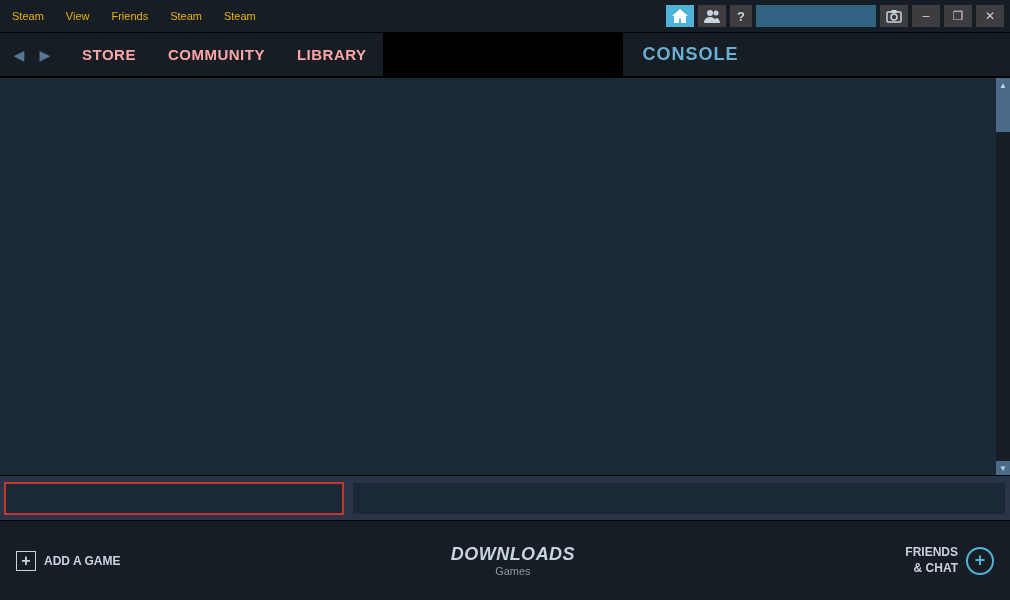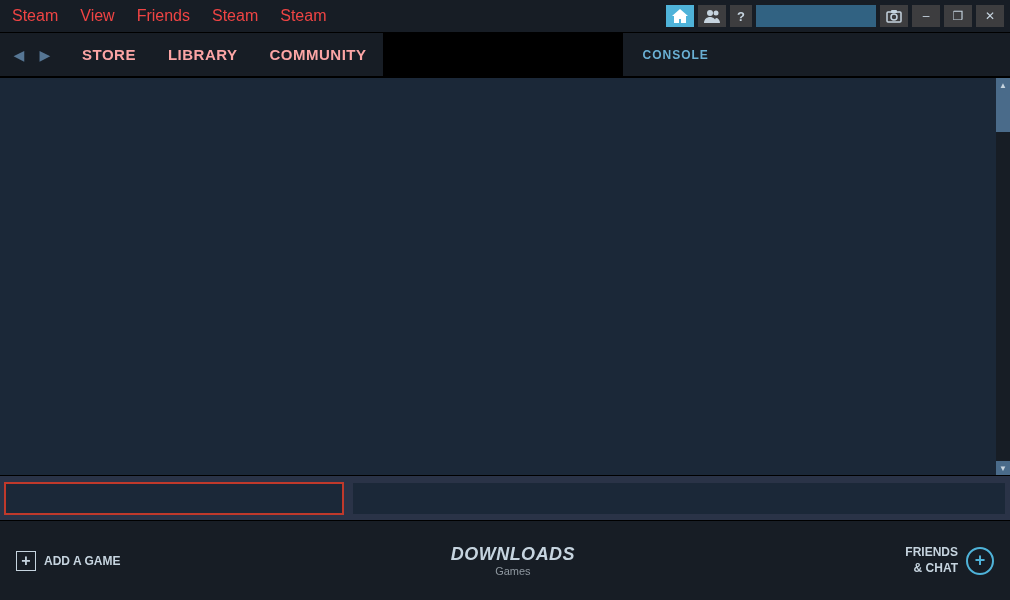--- a/index.html
+++ b/index.html
@@ -21,22 +21,22 @@
       justify-content: space-between;
       padding: 0 6px;
       border-bottom: 1px solid #000;
     }
     #titlebar-left {
       display: flex;
       align-items: center;
       gap: 10px;
     }
     .menu-item {
-      font-size: 16px;
-      color: #ef4444;
+      font-size: 11px;
+      color: #eab308;
       padding: 4px 6px;
       cursor: pointer;
     }
     #titlebar-right {
       display: flex;
       align-items: center;
       gap: 4px;
     }
     .title-btn {
       width: 28px;
@@ -138,21 +138,21 @@
       text-transform: uppercase;
       letter-spacing: 0.5px;
     }
     .nav-link.active-tab {
       background: #000;
       color: #fff;
       height: 45px;
     }
     .nav-tab-console {
       color: #6ab0d4;
-      font-size: 12px;
+      font-size: 18px;
       font-weight: bold;
       padding: 0 20px;
       height: 45px;
       display: flex;
       align-items: center;
       cursor: pointer;
       text-transform: uppercase;
       letter-spacing: 1px;
     }
 
@@ -352,22 +352,22 @@
     <button class="title-btn close">✕</button>
   </div>
 </div>
 
 <div id="navbar">
   <div id="nav-arrows">
     <button class="nav-arrow">◀</button>
     <button class="nav-arrow">▶</button>
   </div>
   <span class="nav-link">STORE</span>
+  <span class="nav-link">COMMUNITY</span>
   <span class="nav-link">LIBRARY</span>
-  <span class="nav-link">COMMUNITY</span>
   <span class="nav-link active-tab" style="width:240px; background:#000;"></span>
   <span class="nav-tab-console">CONSOLE</span>
 </div>
 
 <div id="main-content">
   <div id="scrollbar-track">
     <div id="scrollbar-arrow-up">▲</div>
     <div id="scrollbar-thumb" style="top:14px;"></div>
     <div id="scrollbar-arrow-down">▼</div>
   </div>

